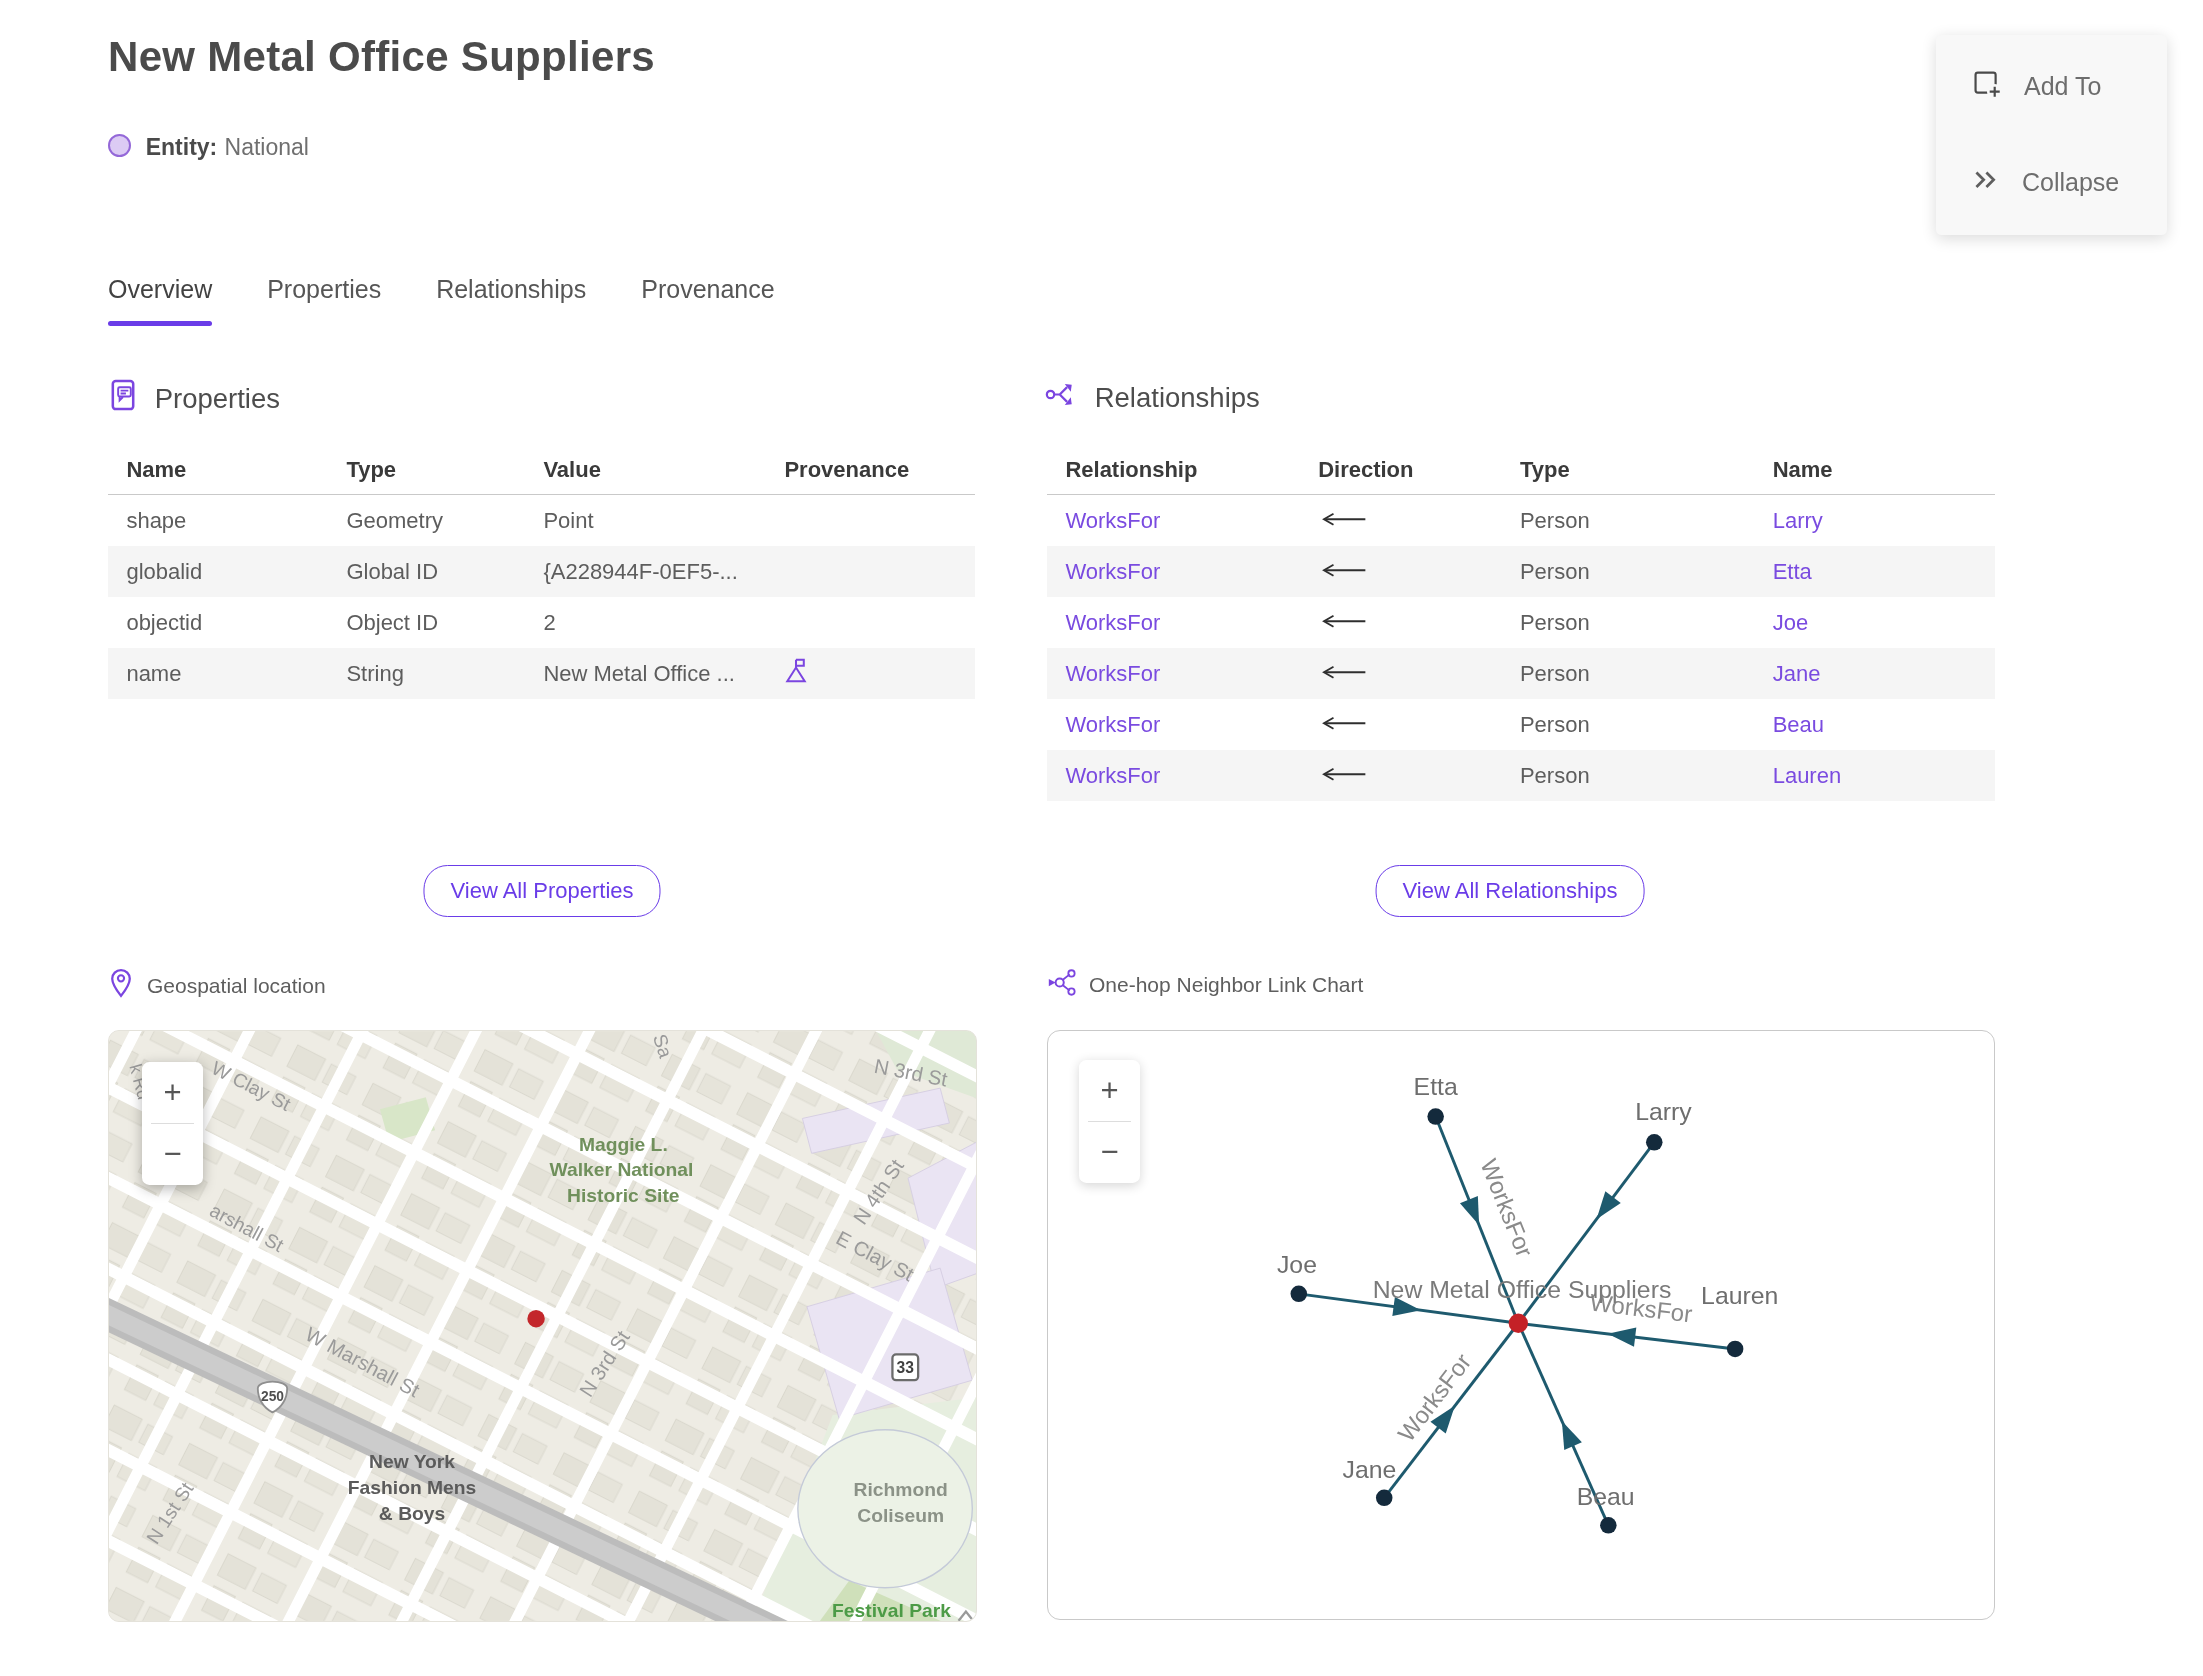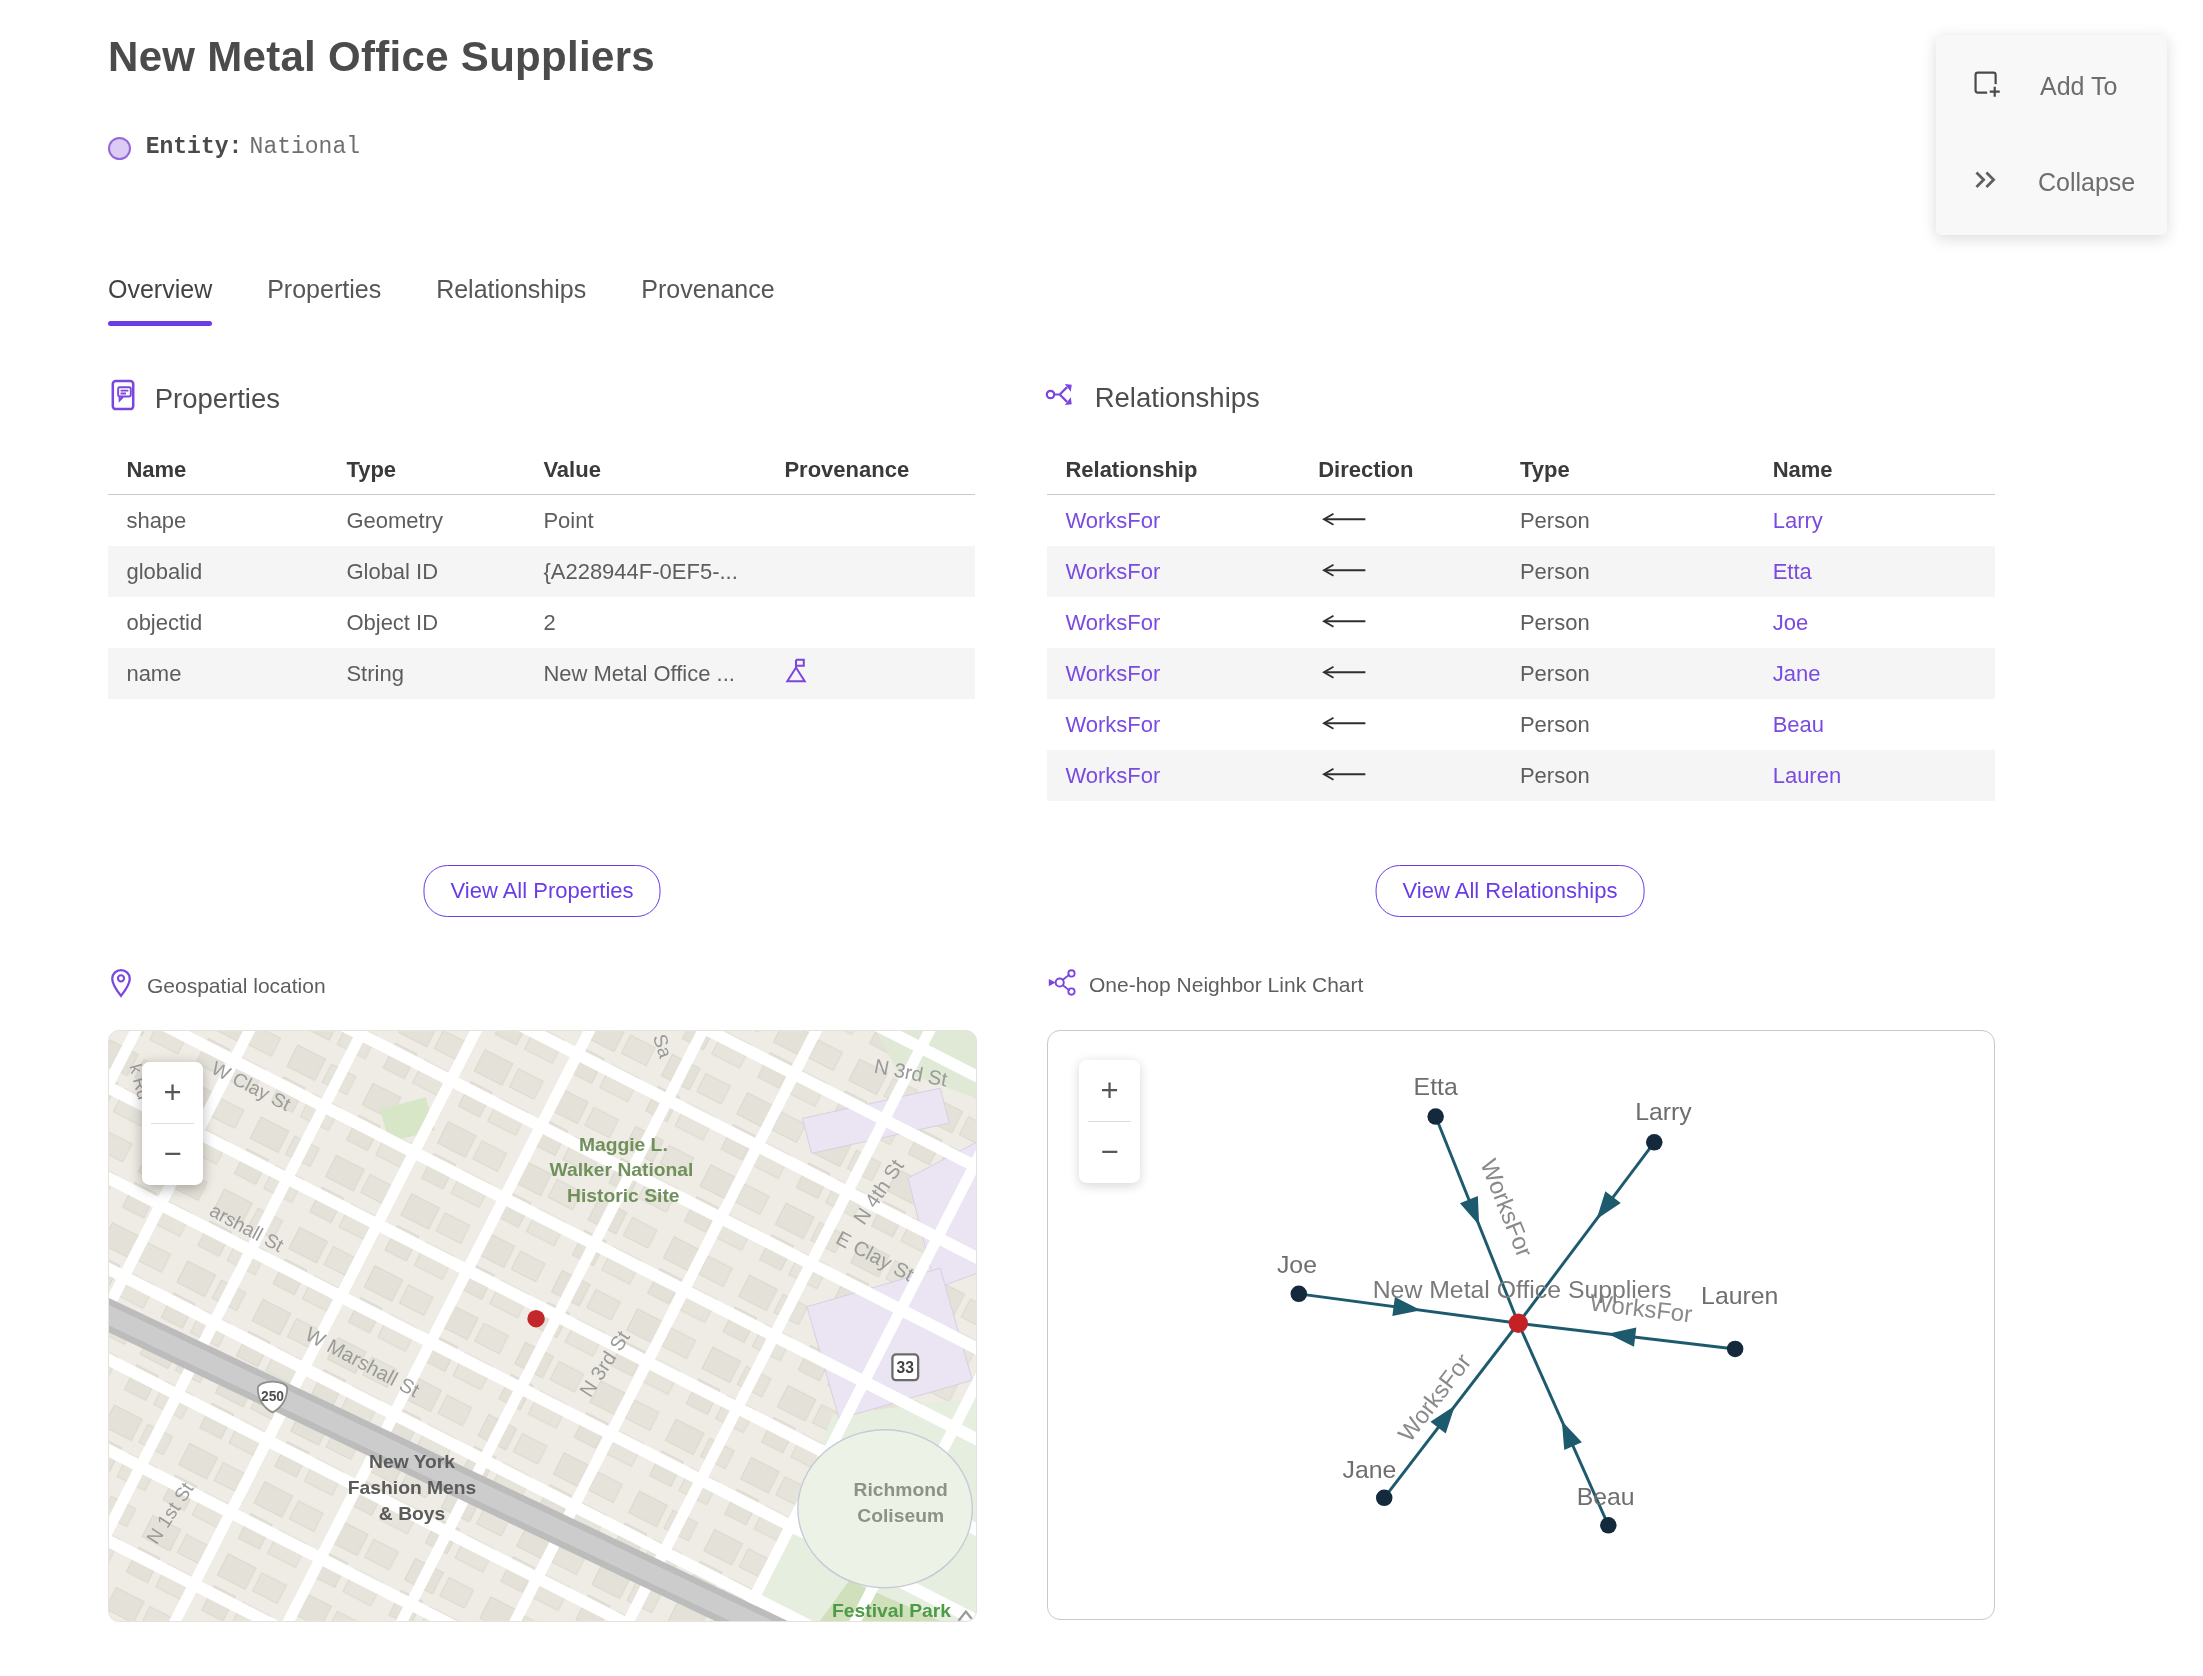--- a/index.html
+++ b/index.html
@@ -1,27 +1,27 @@
 <!DOCTYPE html>
 <html style="font-size:14.7px"><head>
 <meta charset="utf-8">
 <style>
   html,body{margin:0;padding:0;}
   body{
     width:2204px;height:1677px;position:relative;overflow:hidden;
     background:#ffffff;font-family:"Liberation Sans",sans-serif;color:#4b4b4b;
   }
   .page-title{position:absolute;left:108px;top:33px;font-size:42px;font-weight:700;color:#4b4b4b;letter-spacing:0.3px;}
-  .entity-row{position:absolute;left:108px;top:134px;display:flex;align-items:flex-end;font-size:23px;font-family:Liberation Mono, monospace;}
+  .entity-row{position:absolute;left:108px;top:134px;display:flex;align-items:flex-start;font-size:23px;}
   .entity-dot{width:19px;height:19px;border-radius:50%;background:#dccbf4;border:2.8px solid #9468d8;margin-right:14.7px;}
   .entity-label{font-weight:700;color:#4a4a4a;margin-right:7.3px;}
   .entity-type{color:#6f6f6f;}
 
   .actions-card{position:absolute;left:1936px;top:35px;width:231px;height:200px;background:#f8f8f8;border-radius:5.5px;box-shadow:0 3.7px 14.7px rgba(0,0,0,.14);}
-  .action{position:absolute;left:0;width:100%;height:59px;display:flex;align-items:center;gap:38px;padding-left:35px;box-sizing:border-box;color:#6d6d6d;font-size:25px;cursor:pointer;}
+  .action{position:absolute;left:0;width:100%;height:59px;display:flex;align-items:center;gap:22px;padding-left:35px;box-sizing:border-box;color:#6d6d6d;font-size:25px;cursor:pointer;}
   .action.add{top:22px;}
   .action.collapse{top:118px;}
 
   .tabs{position:absolute;left:108px;top:275px;display:flex;gap:55px;}
   .tab{font-size:25px;color:#565656;padding-bottom:22px;position:relative;cursor:pointer;}
   .tab.active{color:#424242;text-align:right;}
   .tab.active::after{content:"";position:absolute;left:0;right:0;bottom:0;height:4.6px;background:#6a3ce8;border-radius:2.8px;}
 
   .section-header{position:absolute;display:flex;align-items:center;gap:14.7px;font-size:27.5px;color:#4d4d4d;}
   #props-header{left:107px;top:378px;}

